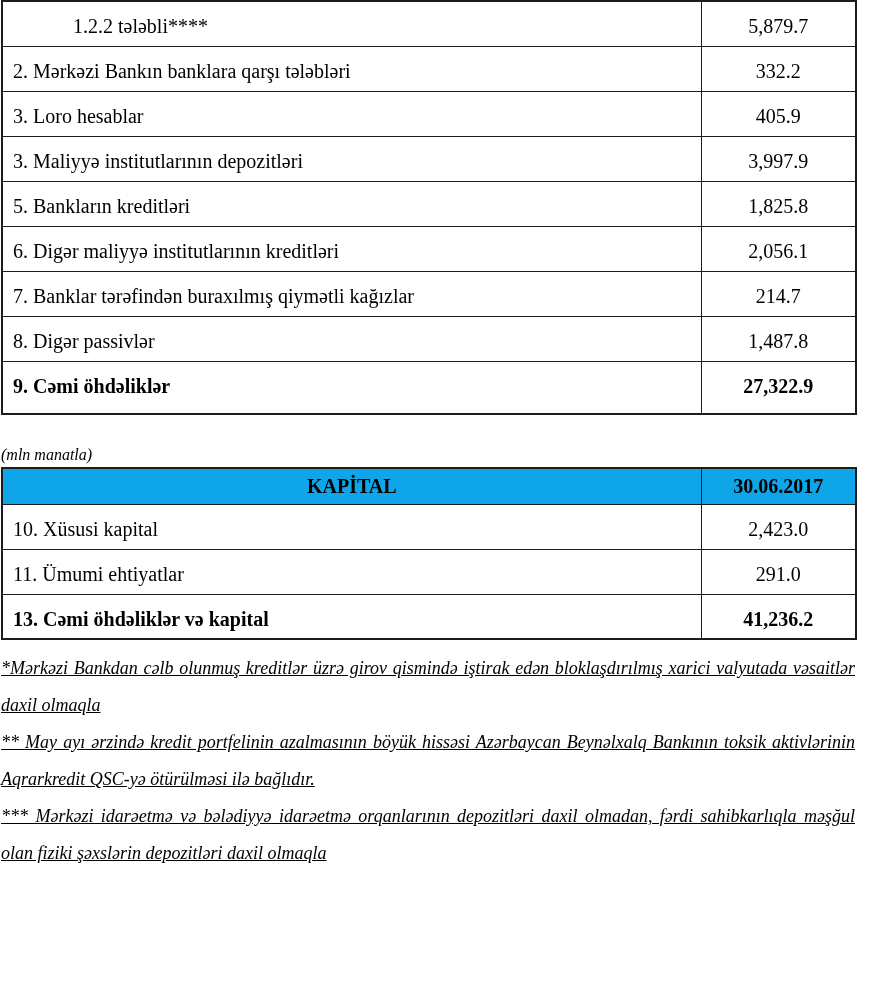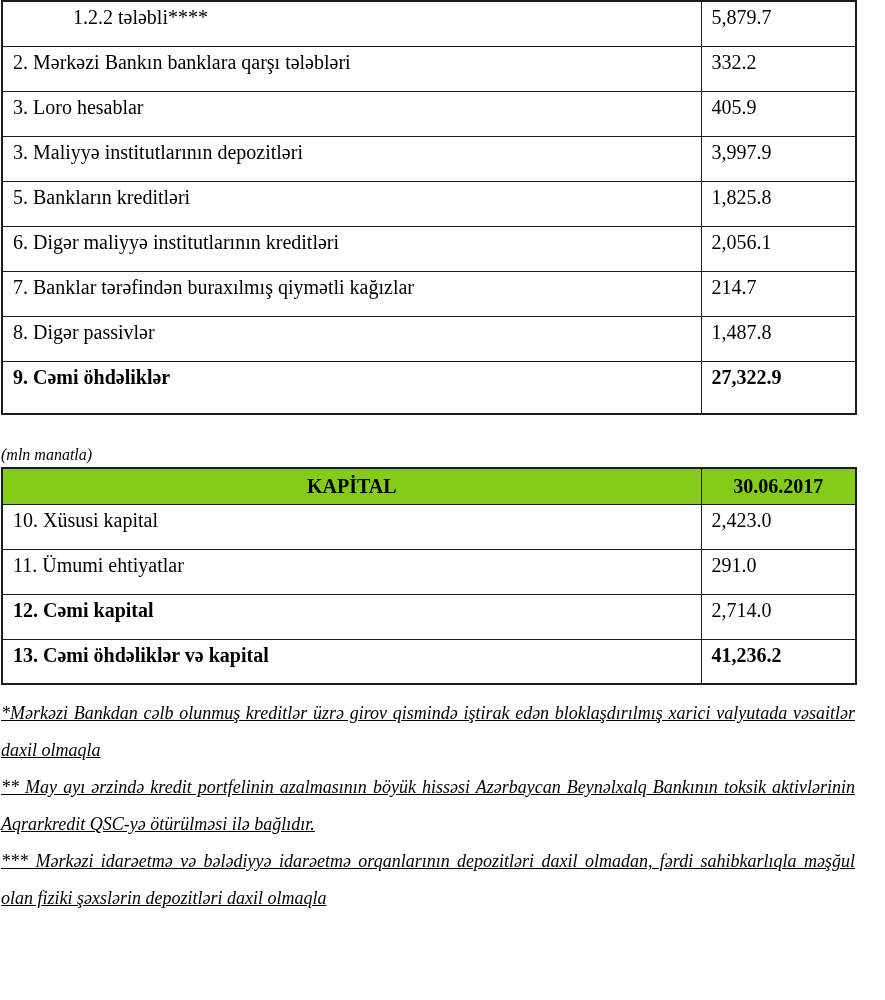--- a/index.html
+++ b/index.html
@@ -20,35 +20,35 @@
   table.tbl {
     border-collapse: collapse;
     table-layout: fixed;
     width: 854px;
   }
   table.tbl td {
     border: 1.5px solid #1c1c1c;
     vertical-align: top;
     box-sizing: border-box;
     font-size: 20px;
-    padding: 4px 10px 0 10px;
+    padding: 13px 10px 0 10px;
     overflow: hidden;
   }
   table.t1 { border: 2.5px solid #1c1c1c; }
   table.t2 { border: 2.5px solid #1c1c1c; }
   .t1 tr { height: 45px; }
   .t1 tr.row-total { height: 53px; margin-top: 40px; }
   .t2 tr { height: 45px; }
   .t2 tr.head-row { height: 36px; }
   td.lbl { text-align: left; }
   td.lbl.indent { padding-left: 70px; }
-  td.val { }
+  td.val { text-align: center; }
   .bold { font-weight: bold; }
   .t2 tr.head-row td {
-    background: #84cc16;
+    background: #0ea5e9;
     font-weight: bold;
     text-align: center;
     vertical-align: middle;
     padding: 0 4px;
   }
   .unit-note {
     width: 854px;
     text-align: left;
     font-style: italic;
     font-size: 16px;
@@ -128,24 +128,20 @@
       </tr>
       <tr>
         <td class="lbl">10. Xüsusi kapital</td>
         <td class="val">2,423.0</td>
       </tr>
       <tr>
         <td class="lbl">11. Ümumi ehtiyatlar</td>
         <td class="val">291.0</td>
       </tr>
       <tr>
-        <td class="lbl bold">12. Cəmi kapital</td>
-        <td class="val">2,714.0</td>
-      </tr>
-      <tr>
         <td class="lbl bold">13. Cəmi öhdəliklər və kapital</td>
         <td class="val bold">41,236.2</td>
       </tr>
     </tbody>
   </table>
 
   <div class="footnotes">
     <p class="just">*Mərkəzi Bankdan cəlb olunmuş kreditlər üzrə girov qismində iştirak edən bloklaşdırılmış xarici valyutada vəsaitlər daxil olmaqla</p>
     <p class="just">** May ayı ərzində kredit portfelinin azalmasının böyük hissəsi Azərbaycan Beynəlxalq Bankının toksik aktivlərinin Aqrarkredit QSC-yə ötürülməsi ilə bağlıdır.</p>
     <p class="just">*** Mərkəzi idarəetmə və bələdiyyə idarəetmə orqanlarının depozitləri daxil olmadan, fərdi sahibkarlıqla məşğul olan fiziki şəxslərin depozitləri daxil olmaqla</p>

